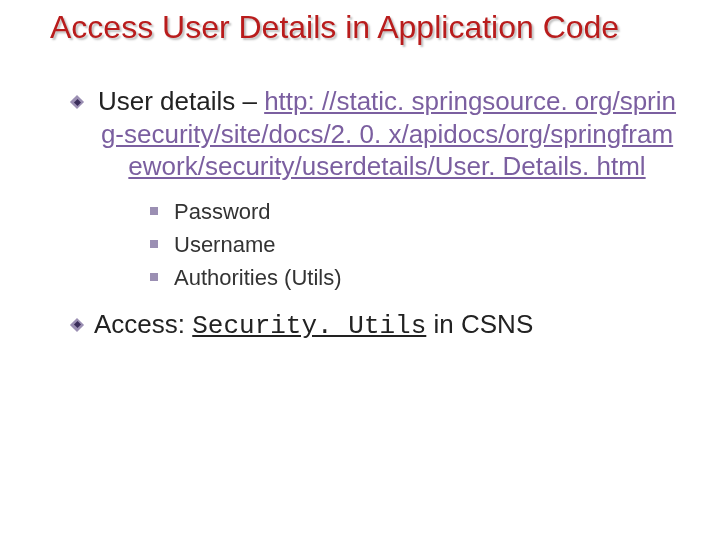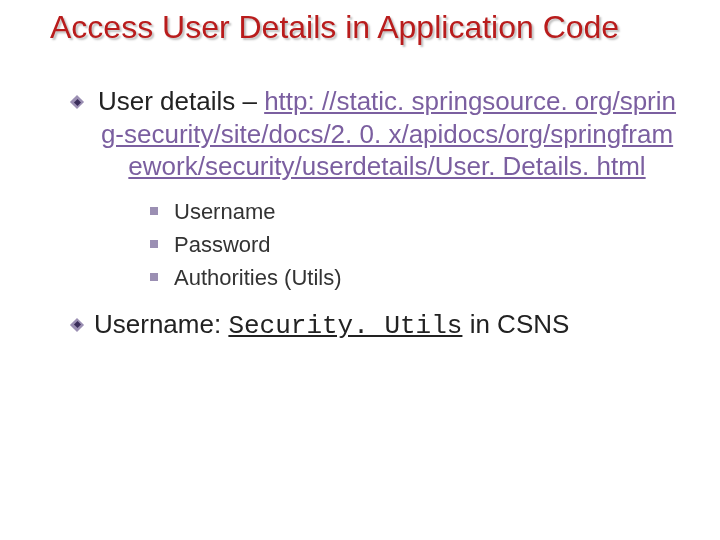--- a/index.html
+++ b/index.html
@@ -116,36 +116,36 @@
       </div>
       <div>
         <span>User details – </span>
         <span class="link">http: //static. springsource. org/spring-security/site/docs/2. 0. x/apidocs/org/springframework/security/userdetails/User. Details. html</span>
       </div>
     </div>
 
     <div class="level2">
       <div class="level2-item">
         <div class="bullet-square"></div>
-        <span>Username</span>
+        <span>Password</span>
       </div>
       <div class="level2-item">
         <div class="bullet-square"></div>
-        <span>Password</span>
+        <span>Username</span>
       </div>
       <div class="level2-item">
         <div class="bullet-square"></div>
         <span>Authorities (Utils)</span>
       </div>
     </div>
 
     <div class="level1-item">
       <div class="bullet-diamond">
         <div class="diamond-shape"></div>
       </div>
       <div>
-        <span>Username: </span><span class="mono">Security. Utils</span><span> in CSNS</span>
+        <span>Access: </span><span class="mono">Security. Utils</span><span> in CSNS</span>
       </div>
     </div>
 
   </div>
 
 </div>
 
 </body></html>

